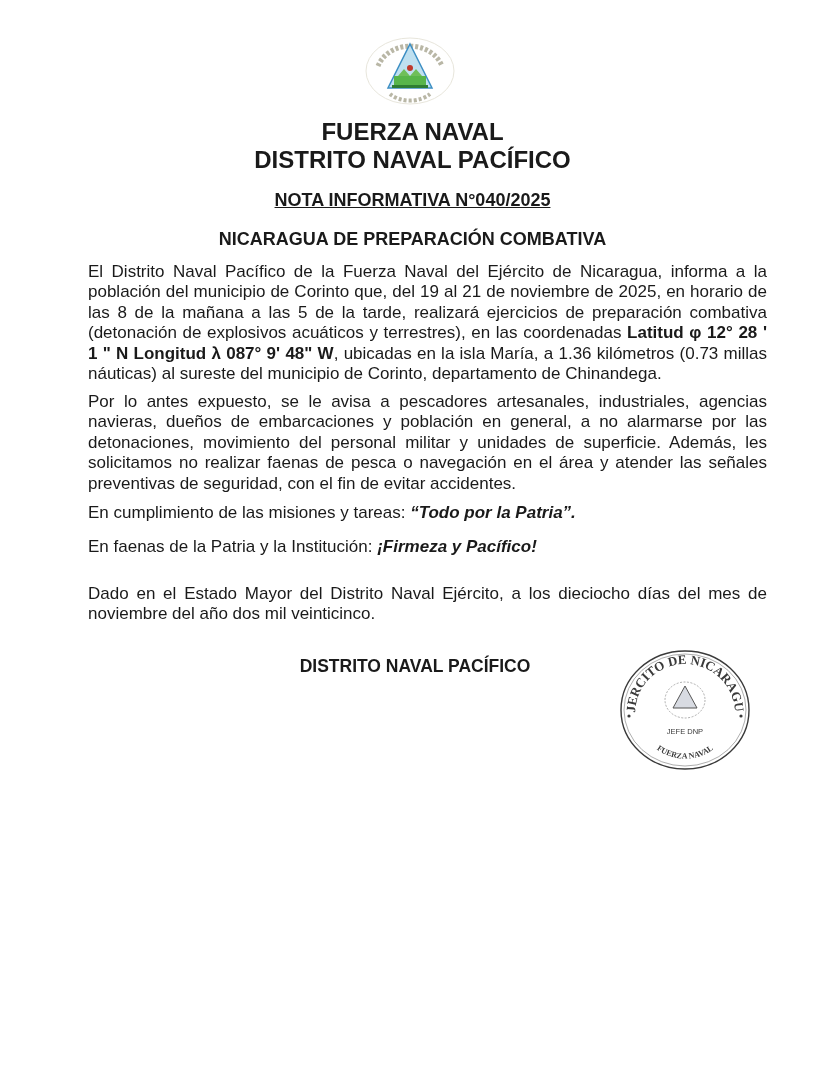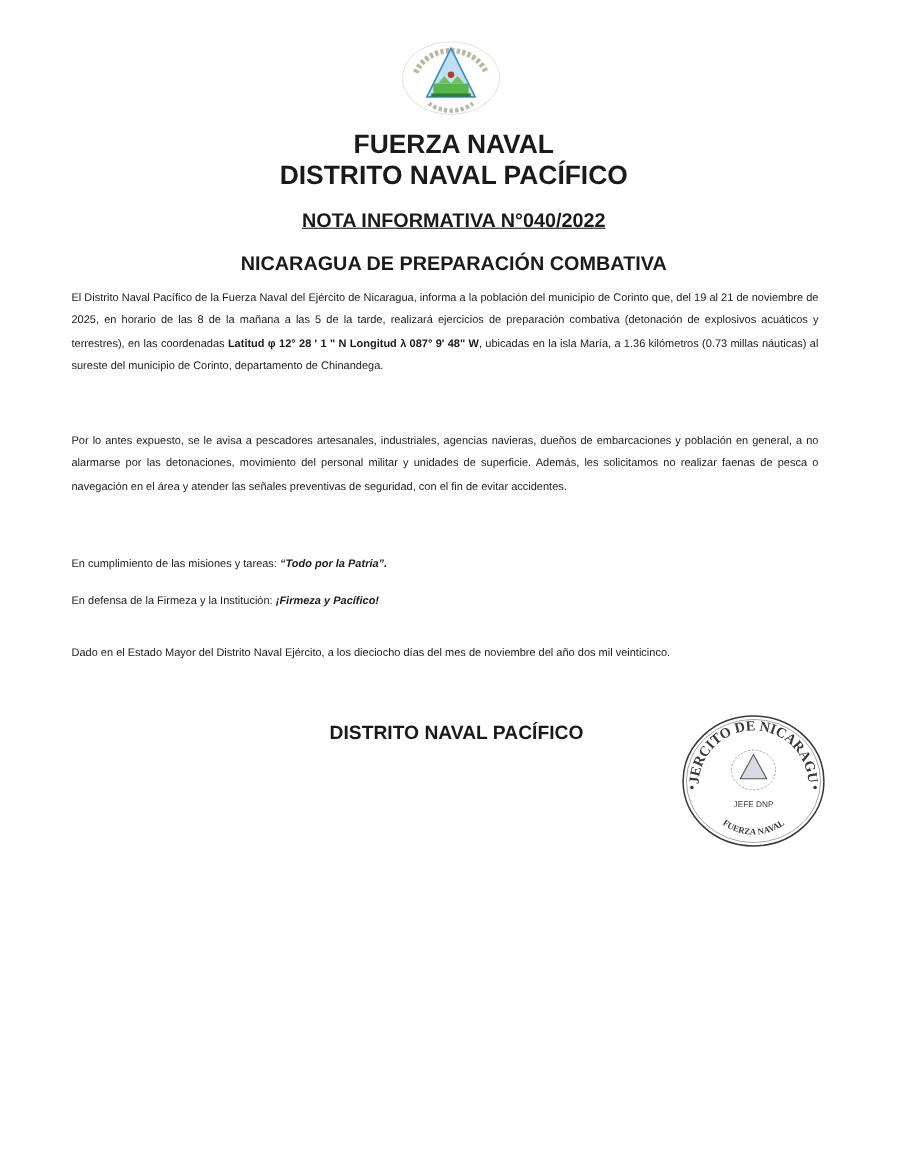--- a/index.html
+++ b/index.html
@@ -4,21 +4,21 @@
 <style>
   html, body { margin: 0; padding: 0; background: #ffffff; }
   body { width: 825px; height: 1068px; position: relative; overflow: hidden;
          font-family: "Liberation Sans", sans-serif; color: #1a1a1a; }
   .seal-top { position: absolute; left: 362px; top: 36px; width: 96px; height: 70px; }
   .title { position: absolute; left: 0; width: 825px; text-align: center; font-weight: bold; }
   .t1 { top: 118px; font-size: 24px; line-height: 28px; }
   .t2 { top: 146px; font-size: 24px; line-height: 28px; }
   .t3 { top: 189px; font-size: 18px; line-height: 22px; text-decoration: underline; }
   .t4 { top: 228px; font-size: 18px; line-height: 22px; }
-  .para { position: absolute; left: 65px; width: 679px; font-size: 10px; line-height: 20.4px;
+  .para { position: absolute; left: 88px; width: 679px; font-size: 17px; line-height: 20.4px;
           text-align: justify; margin: 0; }
   .p1 { top: 262px; }
   .p2 { top: 392px; }
   .p3 { top: 503px; }
   .p4 { top: 537px; }
   .p5 { top: 584px; }
   .para b { font-weight: bold; }
   .em { font-weight: bold; font-style: italic; }
   .sig { position: absolute; left: 280px; width: 270px; text-align: center; font-weight: bold;
          font-size: 17.5px; line-height: 25px; top: 654px; }
@@ -35,30 +35,30 @@
     <path d="M28 58 A28 22 0 0 0 68 58" fill="none" stroke="#b9b7a6" stroke-width="4" stroke-dasharray="3 2"></path>
     <polygon points="48,8 70,52 26,52" fill="#bfe0f0" stroke="#3d8fc4" stroke-width="1.5"></polygon>
     <rect x="32" y="40" width="32" height="10" fill="#58b54a"></rect>
     <polygon points="36,40 42,33 48,40 54,33 60,40" fill="#6fbf5a"></polygon>
     <circle cx="48" cy="32" r="3" fill="#c0392b"></circle>
     <rect x="30" y="49" width="36" height="3" fill="#2e7d32"></rect>
   </svg>
 
   <div class="title t1">FUERZA NAVAL</div>
   <div class="title t2">DISTRITO NAVAL PACÍFICO</div>
-  <div class="title t3">NOTA INFORMATIVA N°040/2022</div>
+  <div class="title t3">NOTA INFORMATIVA N°040/2025</div>
   <div class="title t4">NICARAGUA DE PREPARACIÓN COMBATIVA</div>
 
   <p class="para p1"><span>El Distrito Naval Pacífico de la Fuerza Naval del Ejército de Nicaragua, informa a la población del municipio de Corinto que, del 19 al 21 de noviembre de 2025, en horario de las 8 de la mañana a las 5 de la tarde, realizará ejercicios de preparación combativa (detonación de explosivos acuáticos y terrestres), en las coordenadas </span><b>Latitud φ 12° 28 ' 1 " N  Longitud λ 087° 9' 48" W</b><span>, ubicadas en la isla María, a 1.36 kilómetros (0.73 millas náuticas) al sureste del municipio de Corinto, departamento de Chinandega.</span></p>
 
   <p class="para p2">Por lo antes expuesto, se le avisa a pescadores artesanales, industriales, agencias navieras, dueños de embarcaciones y población en general, a no alarmarse por las detonaciones, movimiento del personal militar y unidades de superficie. Además, les solicitamos no realizar faenas de pesca o navegación en el área y atender las señales preventivas de seguridad, con el fin de evitar accidentes.</p>
 
   <p class="para p3"><span>En cumplimiento de las misiones y tareas: </span><span class="em">“Todo por la Patria”.</span></p>
 
-  <p class="para p4"><span>En defensa de la Firmeza y la Institución: </span><span class="em">¡Firmeza y Pacífico!</span></p>
+  <p class="para p4"><span>En faenas de la Patria y la Institución: </span><span class="em">¡Firmeza y Pacífico!</span></p>
 
   <p class="para p5">Dado en el Estado Mayor del Distrito Naval Ejército, a los dieciocho días del mes de noviembre del año dos mil veinticinco.</p>
 
   <div class="sig">
     <div>DISTRITO NAVAL PACÍFICO</div>
   </div>
 
   <svg class="stamp" viewBox="0 0 136 124">
     <defs>
       <path id="arcTop" d="M18 66 A50 50 0 0 1 118 66"></path>

